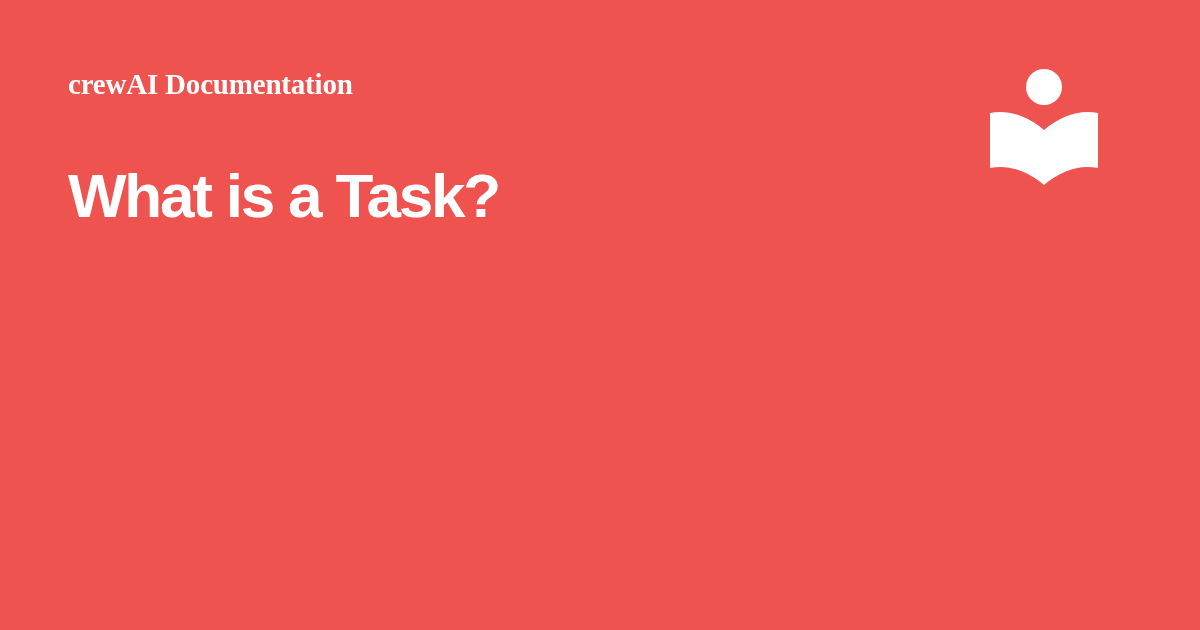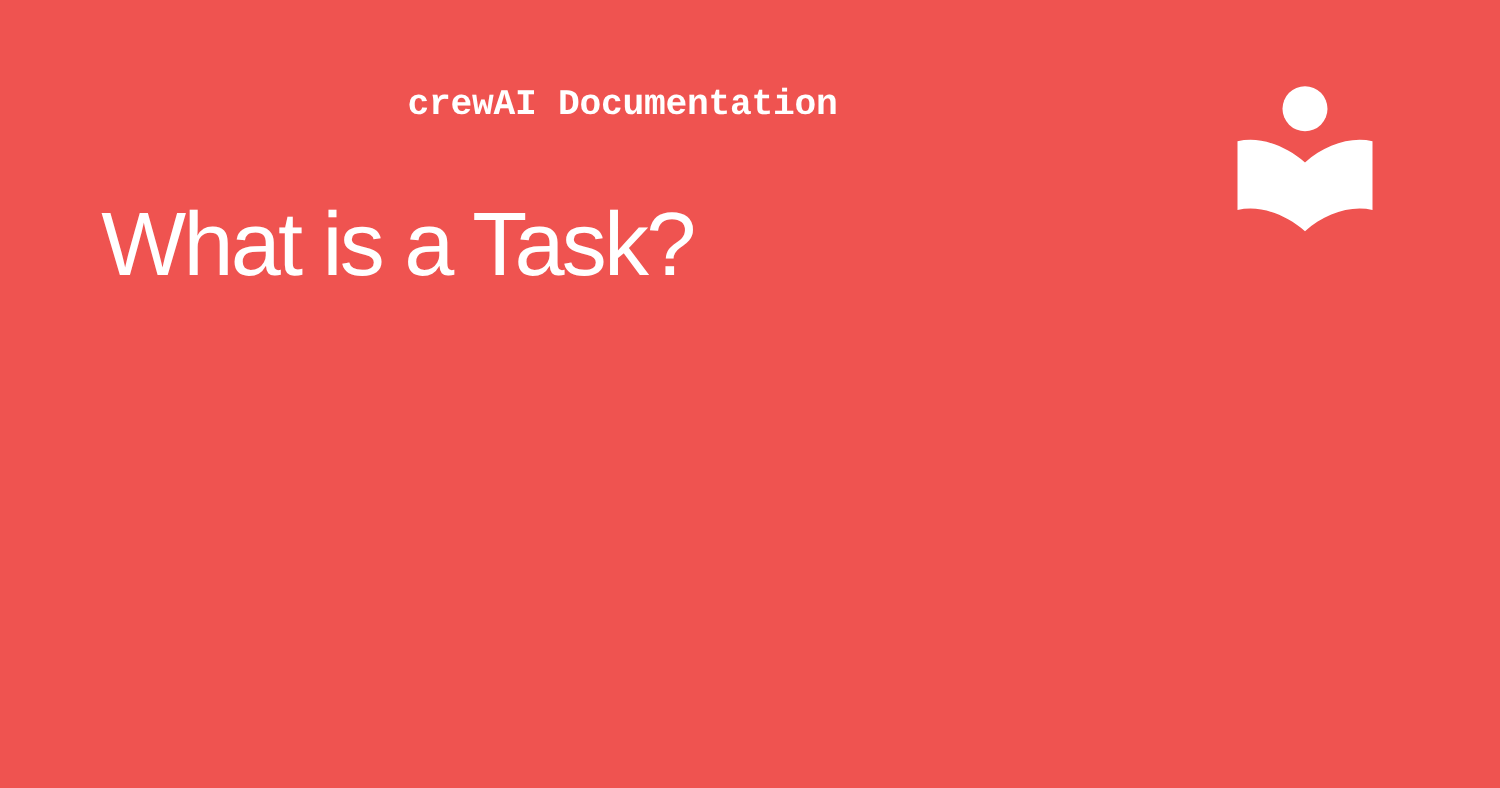--- a/index.html
+++ b/index.html
@@ -28,37 +28,36 @@
   .content {
     position: absolute;
     left: 68px;
     top: 66px;
     width: 860px;
   }
 
   .eyebrow {
     display: block;
     color: #FFFFFF;
-    font-family: Liberation Mono, monospace;
+    font-family: Liberation Serif, serif;
     font-size: 29px;
     font-weight: bold;
     line-height: 36px;
     letter-spacing: -0.2px;
     white-space: nowrap;
-    text-align: center;
   }
 
   .headline {
     display: block;
-    margin: 13px;
+    margin: 0;
     padding: 0;
     color: #FFFFFF;
     font-family: "Liberation Sans", sans-serif;
-    font-size: 72px;
-    font-weight: normal;
+    font-size: 62px;
+    font-weight: bold;
     line-height: 104px;
     letter-spacing: -2.2px;
     margin-top: 42px;
     white-space: pre-wrap;
   }
 
   
   .logo {
     position: absolute;
     left: 986px;

